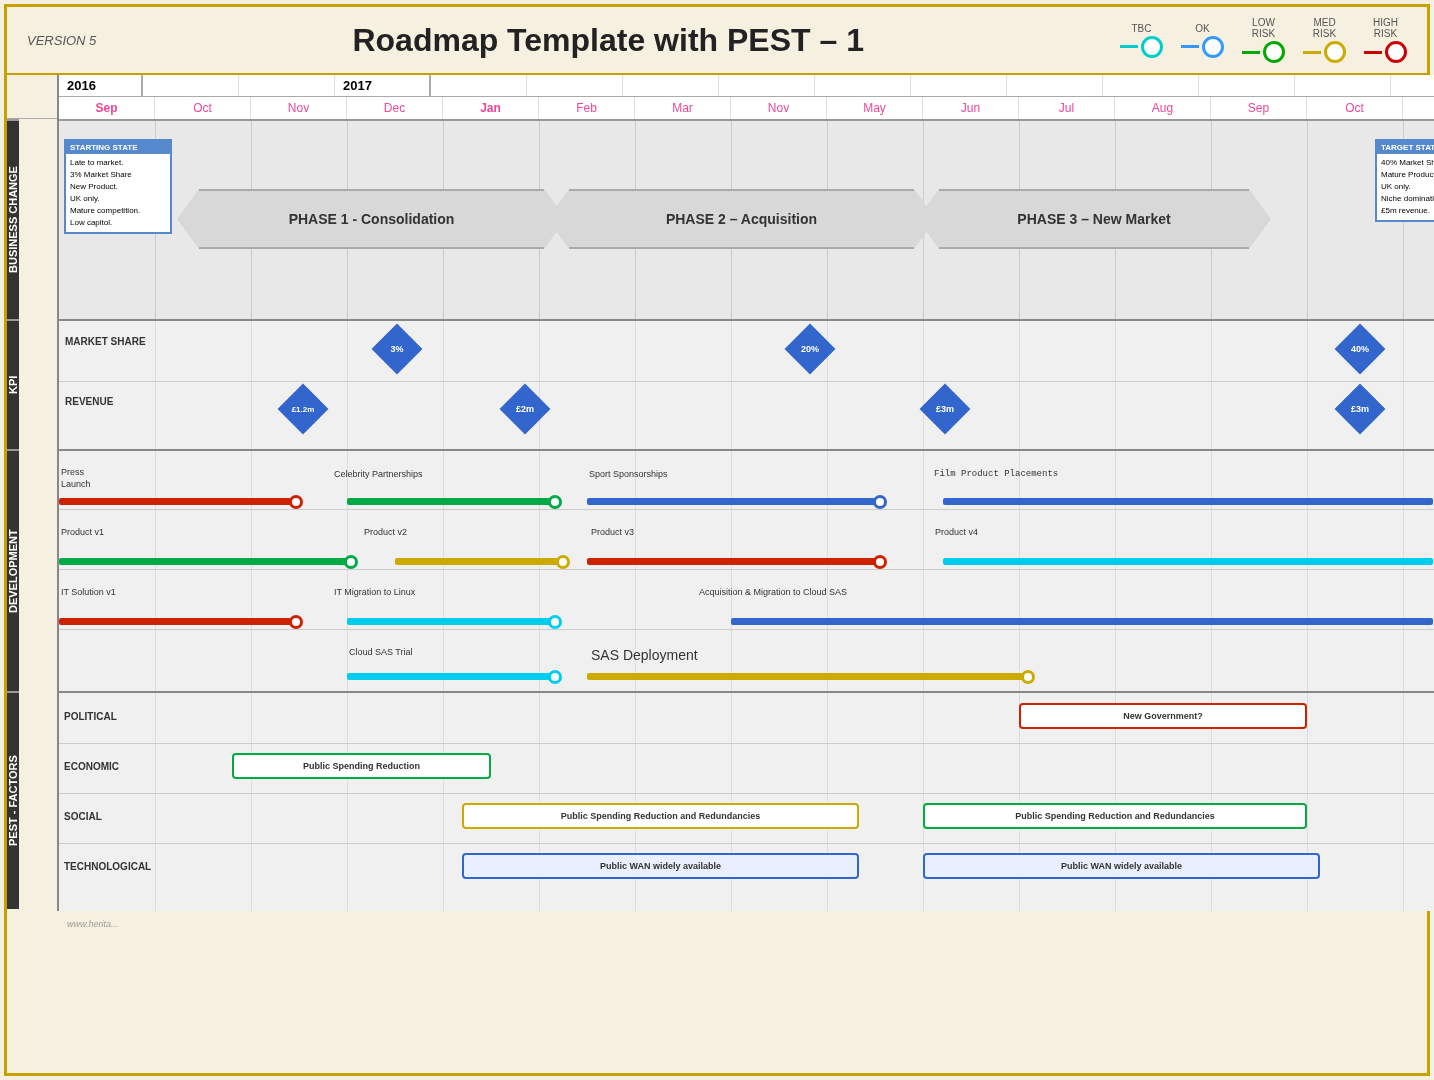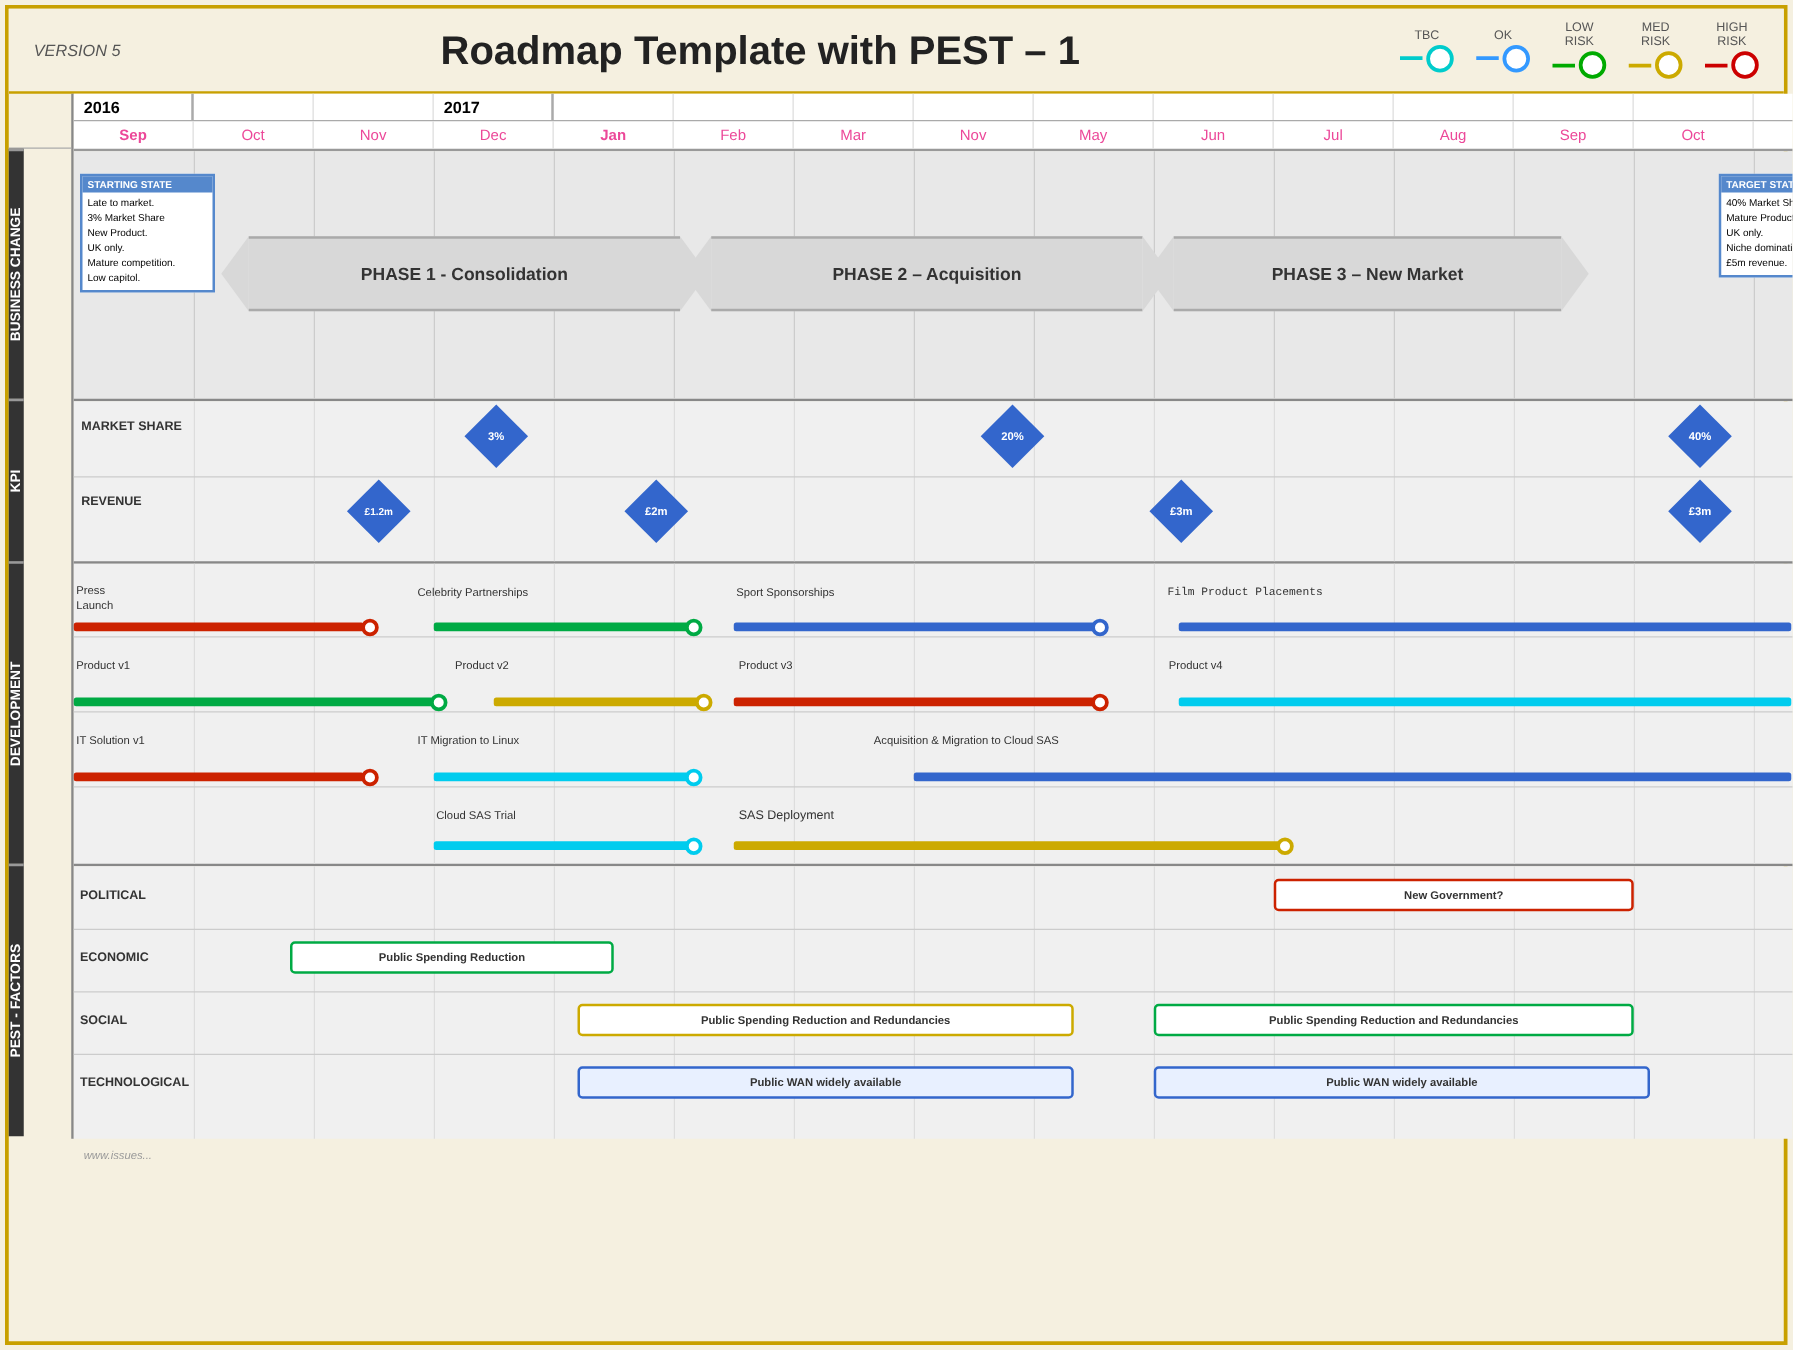--- a/index.html
+++ b/index.html
@@ -155,21 +155,21 @@
       <div class="row-label-cell" style="height:218px;">
         PEST - FACTORS
       </div>
     </div>
 
     <div style="flex:1; position:relative;">
 
       <div style="background:white; border-bottom:2px solid #999;">
 
         <div style="display:flex; height:22px; border-bottom:1px solid #aaa;">
-          <div style="width:96px; font-weight:bold; font-size:13px; padding-left:8px; display:flex; align-items:center; border-right:2px solid #aaa;">2016</div>
+          <div style="width:84px; font-weight:bold; font-size:13px; padding-left:8px; display:flex; align-items:center; border-right:2px solid #aaa;">2016</div>
           <div style="width:96px; border-right:1px solid #ddd;"></div>
           <div style="width:96px; border-right:1px solid #ddd;"></div>
           <div style="width:96px; border-right:2px solid #aaa; font-weight:bold; font-size:13px; padding-left:8px; display:flex; align-items:center;">2017</div>
           <div style="width:96px; border-right:1px solid #ddd;"></div>
           <div style="width:96px; border-right:1px solid #ddd;"></div>
           <div style="width:96px; border-right:1px solid #ddd;"></div>
           <div style="width:96px; border-right:1px solid #ddd;"></div>
           <div style="width:96px; border-right:1px solid #ddd;"></div>
           <div style="width:96px; border-right:1px solid #ddd;"></div>
           <div style="width:96px; border-right:1px solid #ddd;"></div>
@@ -375,21 +375,21 @@
         <div style="position:absolute;left:288px;top:167px;width:205px;height:7px;background:#00ccee;border-radius:2px;"></div>
         <div style="position:absolute;left:489px;top:164px;width:14px;height:14px;border-radius:50%;background:white;border:3px solid #00ccee;"></div>
 
         <div style="position:absolute;left:640px;top:136px;font-size:9px;color:#333;">Acquisition &amp; Migration to Cloud SAS</div>
         <div style="position:absolute;left:672px;top:167px;width:702px;height:7px;background:#3366cc;border-radius:2px;"></div>
 
         <div style="position:absolute;left:290px;top:196px;font-size:9px;color:#333;">Cloud SAS Trial</div>
         <div style="position:absolute;left:288px;top:222px;width:205px;height:7px;background:#00ccee;border-radius:2px;"></div>
         <div style="position:absolute;left:489px;top:219px;width:14px;height:14px;border-radius:50%;background:white;border:3px solid #00ccee;"></div>
 
-        <div style="position:absolute;left:532px;top:196px;font-size:10px;color:#333;">SAS Deployment</div>
+        <div style="position:absolute;left:532px;top:196px;font-size:14px;color:#333;">SAS Deployment</div>
         <div style="position:absolute;left:528px;top:222px;width:438px;height:7px;background:#ccaa00;border-radius:2px;"></div>
         <div style="position:absolute;left:962px;top:219px;width:14px;height:14px;border-radius:50%;background:white;border:3px solid #ccaa00;"></div>
       </div>
 
       <div style="height:218px; position:relative; background:#f0f0f0;">
 
         <div style="position:absolute;top:0;bottom:0;left:96px;width:1px;background:#ddd;"></div>
         <div style="position:absolute;top:0;bottom:0;left:192px;width:1px;background:#ddd;"></div>
         <div style="position:absolute;top:0;bottom:0;left:288px;width:1px;background:#ddd;"></div>
         <div style="position:absolute;top:0;bottom:0;left:384px;width:1px;background:#ddd;"></div>
@@ -425,16 +425,16 @@
 
         <div style="position:absolute;left:403px;top:160px;width:397px;height:26px;border:2px solid #3366cc;border-radius:4px;background:#e8f0ff;display:flex;align-items:center;justify-content:center;font-size:9px;font-weight:bold;color:#333;">Public WAN widely available</div>
 
         <div style="position:absolute;left:864px;top:160px;width:397px;height:26px;border:2px solid #3366cc;border-radius:4px;background:#e8f0ff;display:flex;align-items:center;justify-content:center;font-size:9px;font-weight:bold;color:#333;">Public WAN widely available</div>
       </div>
 
     </div>
   </div>
 
   <div style="height:25px; display:flex; align-items:center; padding-left:60px;">
-    <span style="font-size:9px; color:#999; font-style:italic;">www.issues...</span>
+    <span style="font-size:9px; color:#999; font-style:italic;">www.herita...</span>
   </div>
 
 </div>
 
 </body></html>

